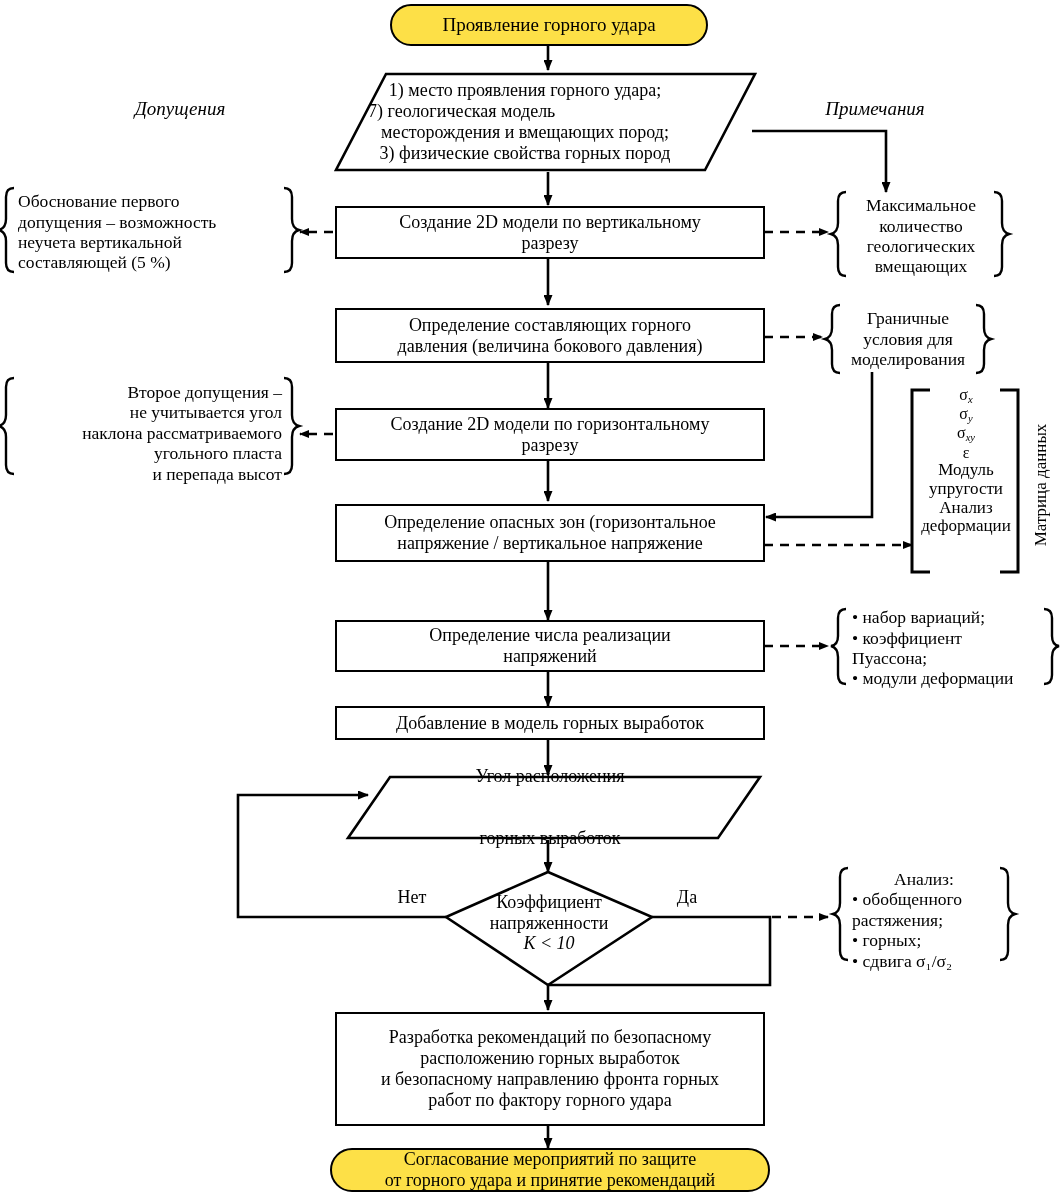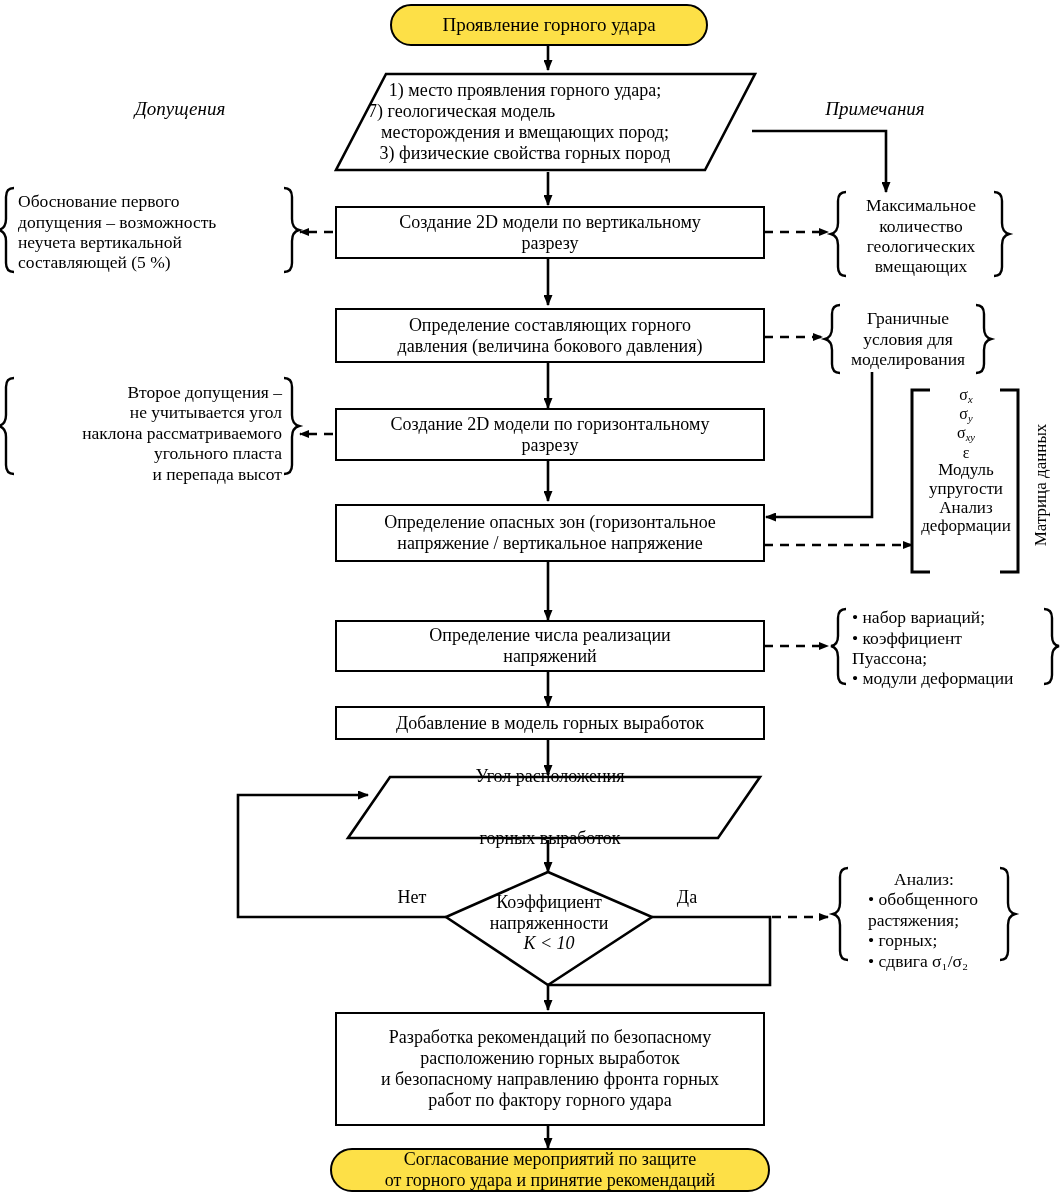--- a/index.html
+++ b/index.html
@@ -225,21 +225,21 @@
       <div>• набор вариаций;</div>
       <div>• коэффициент</div>
       <div>   Пуассона;</div>
       <div>• модули деформации</div>
     </div>
   </div>
 
   <div class="brace-box" style="left:848px;top:868px;width:152px;height:104px;">
     <div class="brace-txt f175" style="width:100%;">
       <div style="text-align:center;">Анализ:</div>
-      <div class="bullets" style="padding-left:4px;margin-left:16px;">
+      <div class="bullets" style="padding-left:4px;">
         <div>• обобщенного</div>
         <div>   растяжения;</div>
         <div>• горных;</div>
         <div>• сдвига σ₁/σ₂</div>
       </div>
     </div>
   </div>
 
   <div class="brace-box" style="left:920px;top:372px;width:92px;height:178px;">
     <div class="brace-txt" style="width:100%;font-size:16px;line-height:1.1;">

